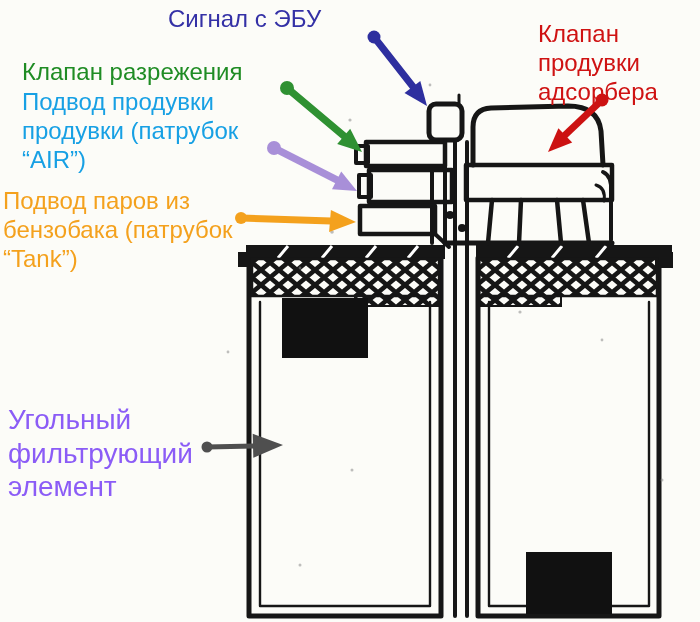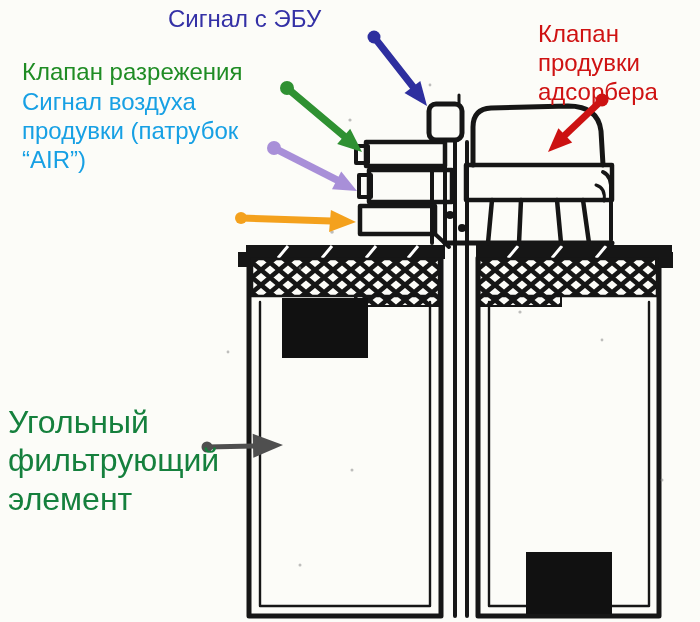--- a/index.html
+++ b/index.html
@@ -13,21 +13,21 @@
   .lbl{
     position:absolute;
     font-weight:normal;
     line-height:1.2;
   }
   #lbl-signal {left:168px; top:5px;  width:185px; font-size:24px; color:#3431a6; white-space:nowrap;}
   #lbl-valve  {left:538px; top:20px;  width:160px; font-size:24px; color:#cf1212;}
   #lbl-vacuum {left:22px;  top:58px; font-size:24px; color:#1f8c24; white-space:nowrap;}
   #lbl-air    {left:22px;  top:88px; width:238px; font-size:24px; color:#17a0e4;}
   #lbl-tank   {left:3px;   top:187px;width:235px; font-size:24px; color:#f4a11d;}
-  #lbl-carbon {left:8px;   top:403px;width:205px; font-size:32px; color:#15803d;}
+  #lbl-carbon {left:8px;   top:403px;width:205px; font-size:28px; color:#8b5cf6;}
   svg{position:absolute;left:0;top:0;}
   .ink{stroke:#161616;fill:none;stroke-linecap:round;stroke-linejoin:round;}
 </style>
 </head>
 <body>
 
 <div class="stage">
 
   <svg width="700" height="622" viewBox="0 0 700 622">
     <defs>
@@ -122,16 +122,17 @@
     <g>
       <circle cx="207" cy="447" r="5.5" fill="#4f4f4f"></circle>
       <line x1="207" y1="447" x2="254" y2="446" stroke-width="5" stroke-linecap="round" stroke="#4f4f4f"></line>
       <polygon points="283,445 253.3,457.8 252.7,433.8" fill="#4f4f4f"></polygon>
     </g>
   </svg>
 
   <div class="lbl" id="lbl-signal">Сигнал с ЭБУ</div>
   <div class="lbl" id="lbl-valve">Клапан продувки адсорбера</div>
   <div class="lbl" id="lbl-vacuum">Клапан разрежения</div>
-  <div class="lbl" id="lbl-air">Сигнал воздуха продувки (патрубок “AIR”)</div>
+  <div class="lbl" id="lbl-air">Подвод продувки продувки (патрубок “AIR”)</div>
+  <div class="lbl" id="lbl-tank">Подвод паров из бензобака (патрубок “Tank”)</div>
   <div class="lbl" id="lbl-carbon">Угольный фильтрующий элемент</div>
 
 </div>
 
 </body></html>

